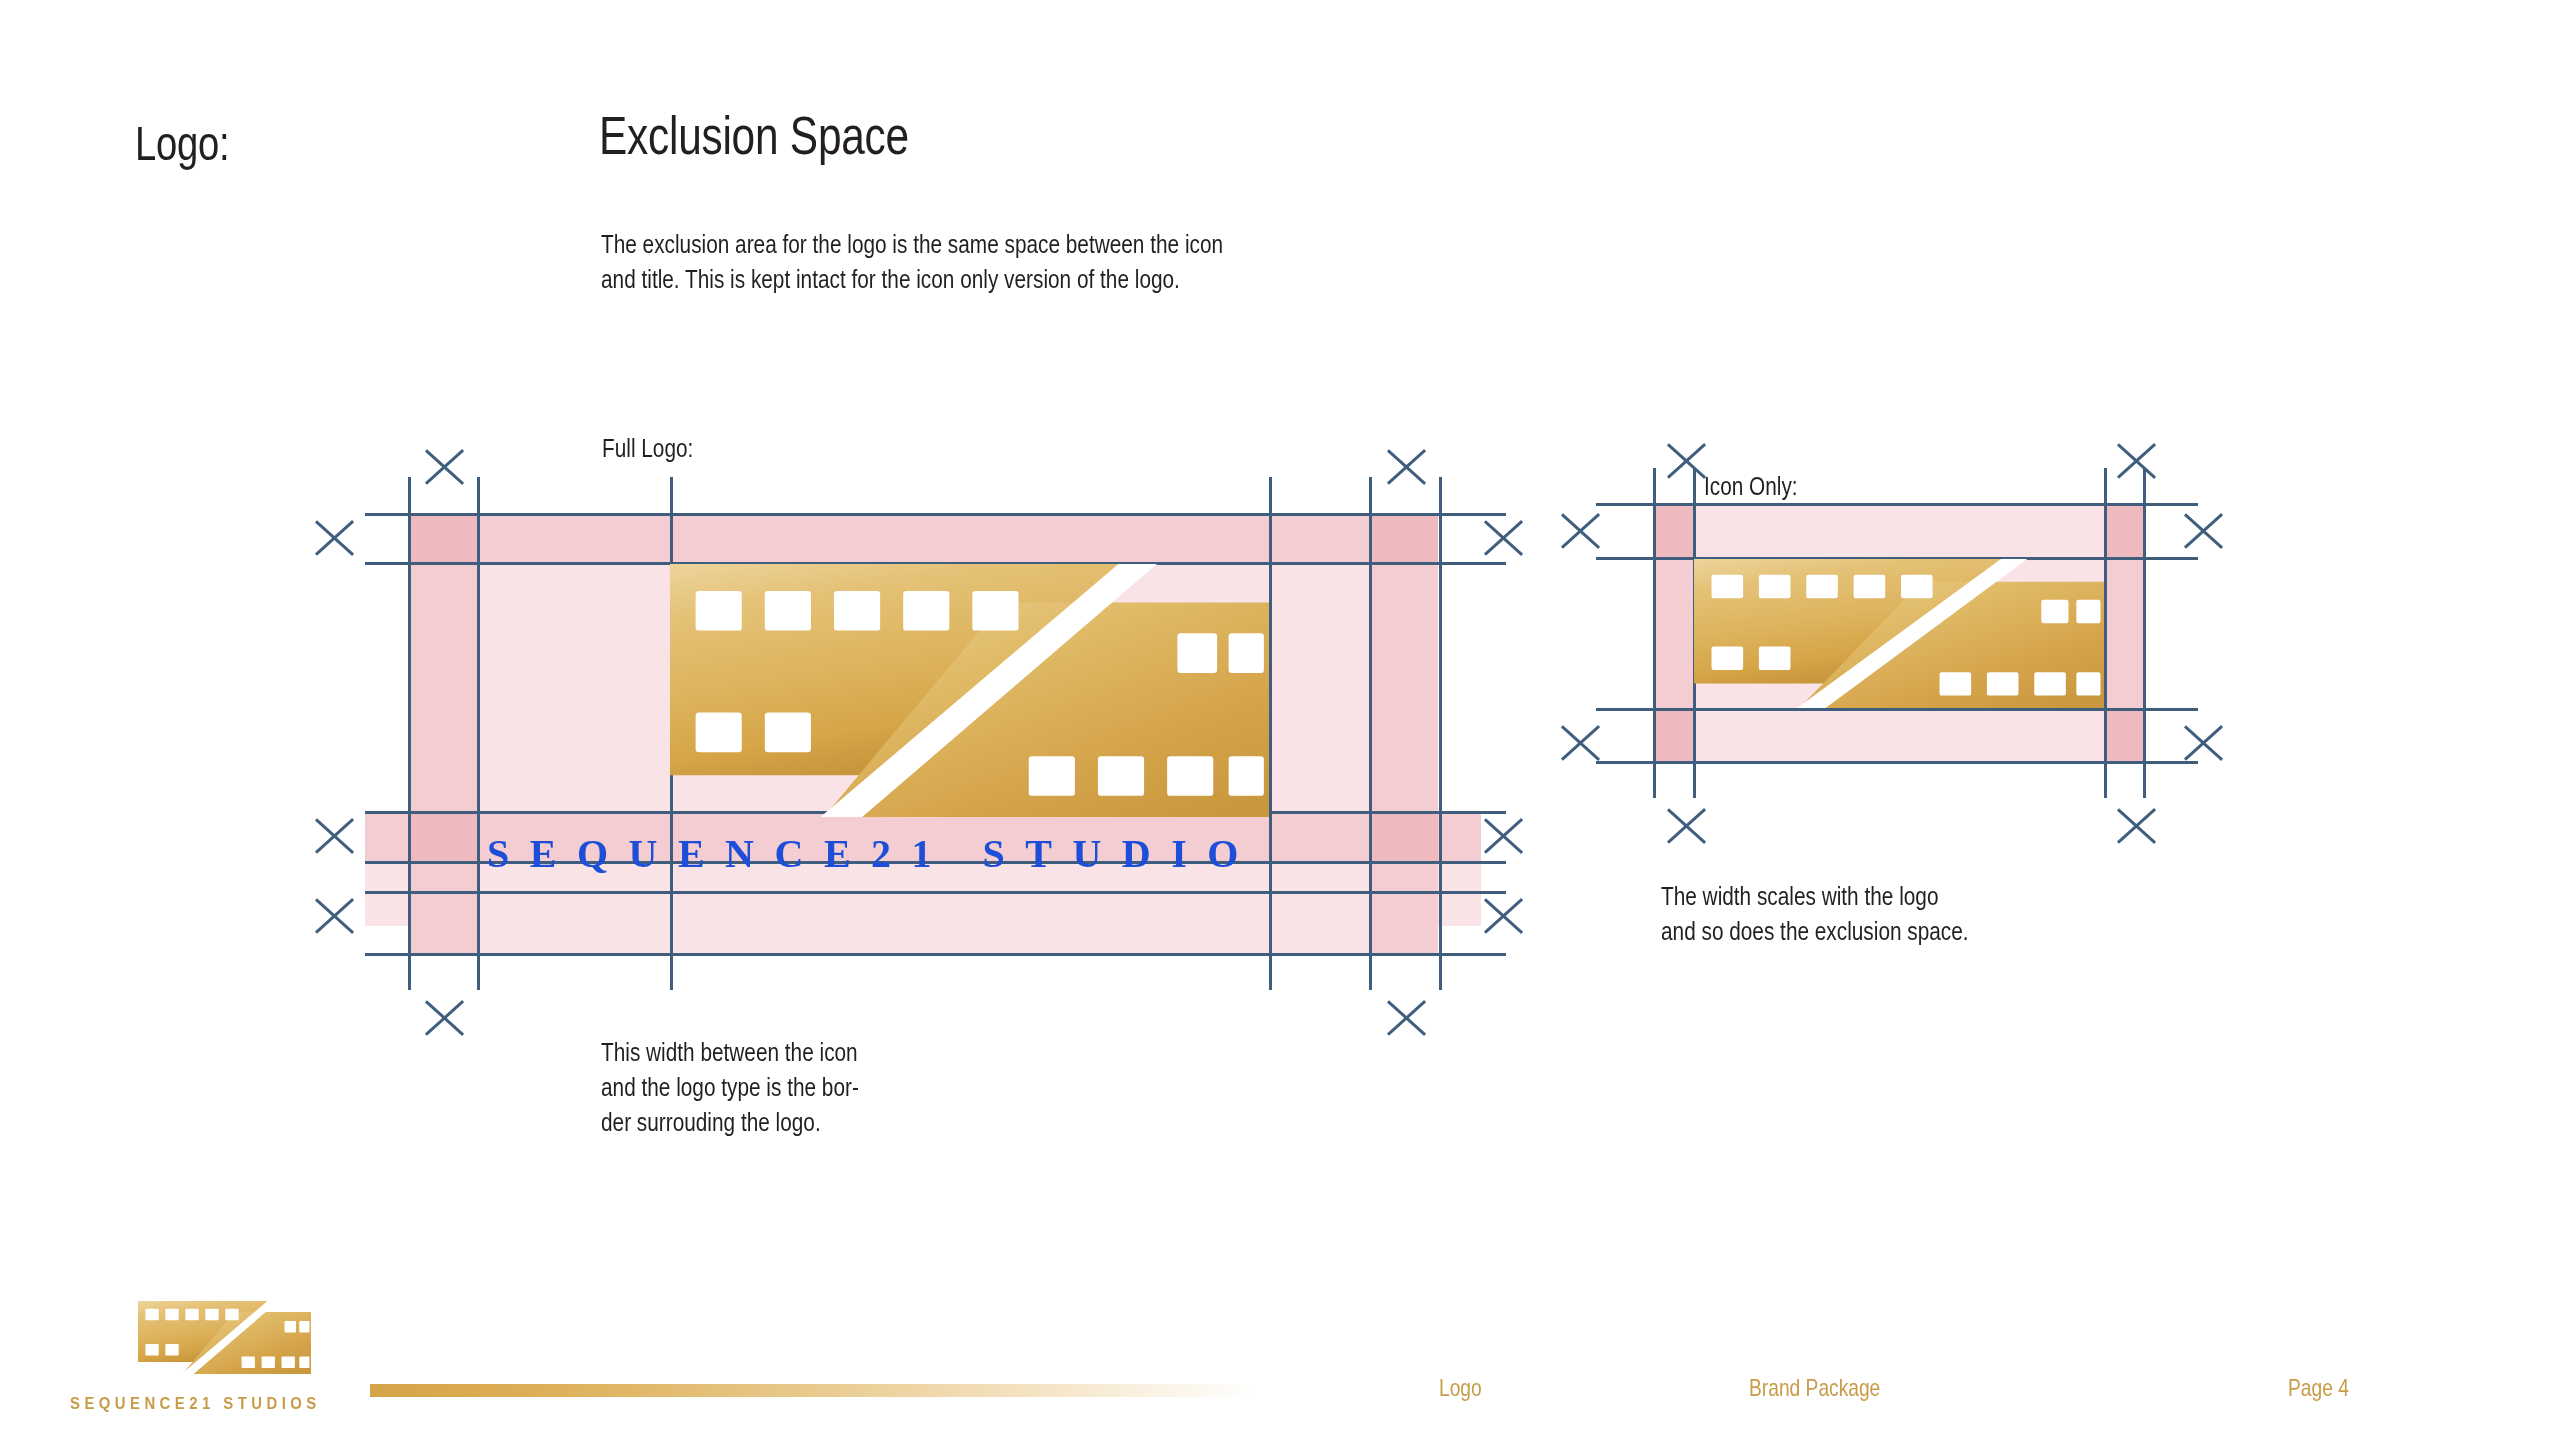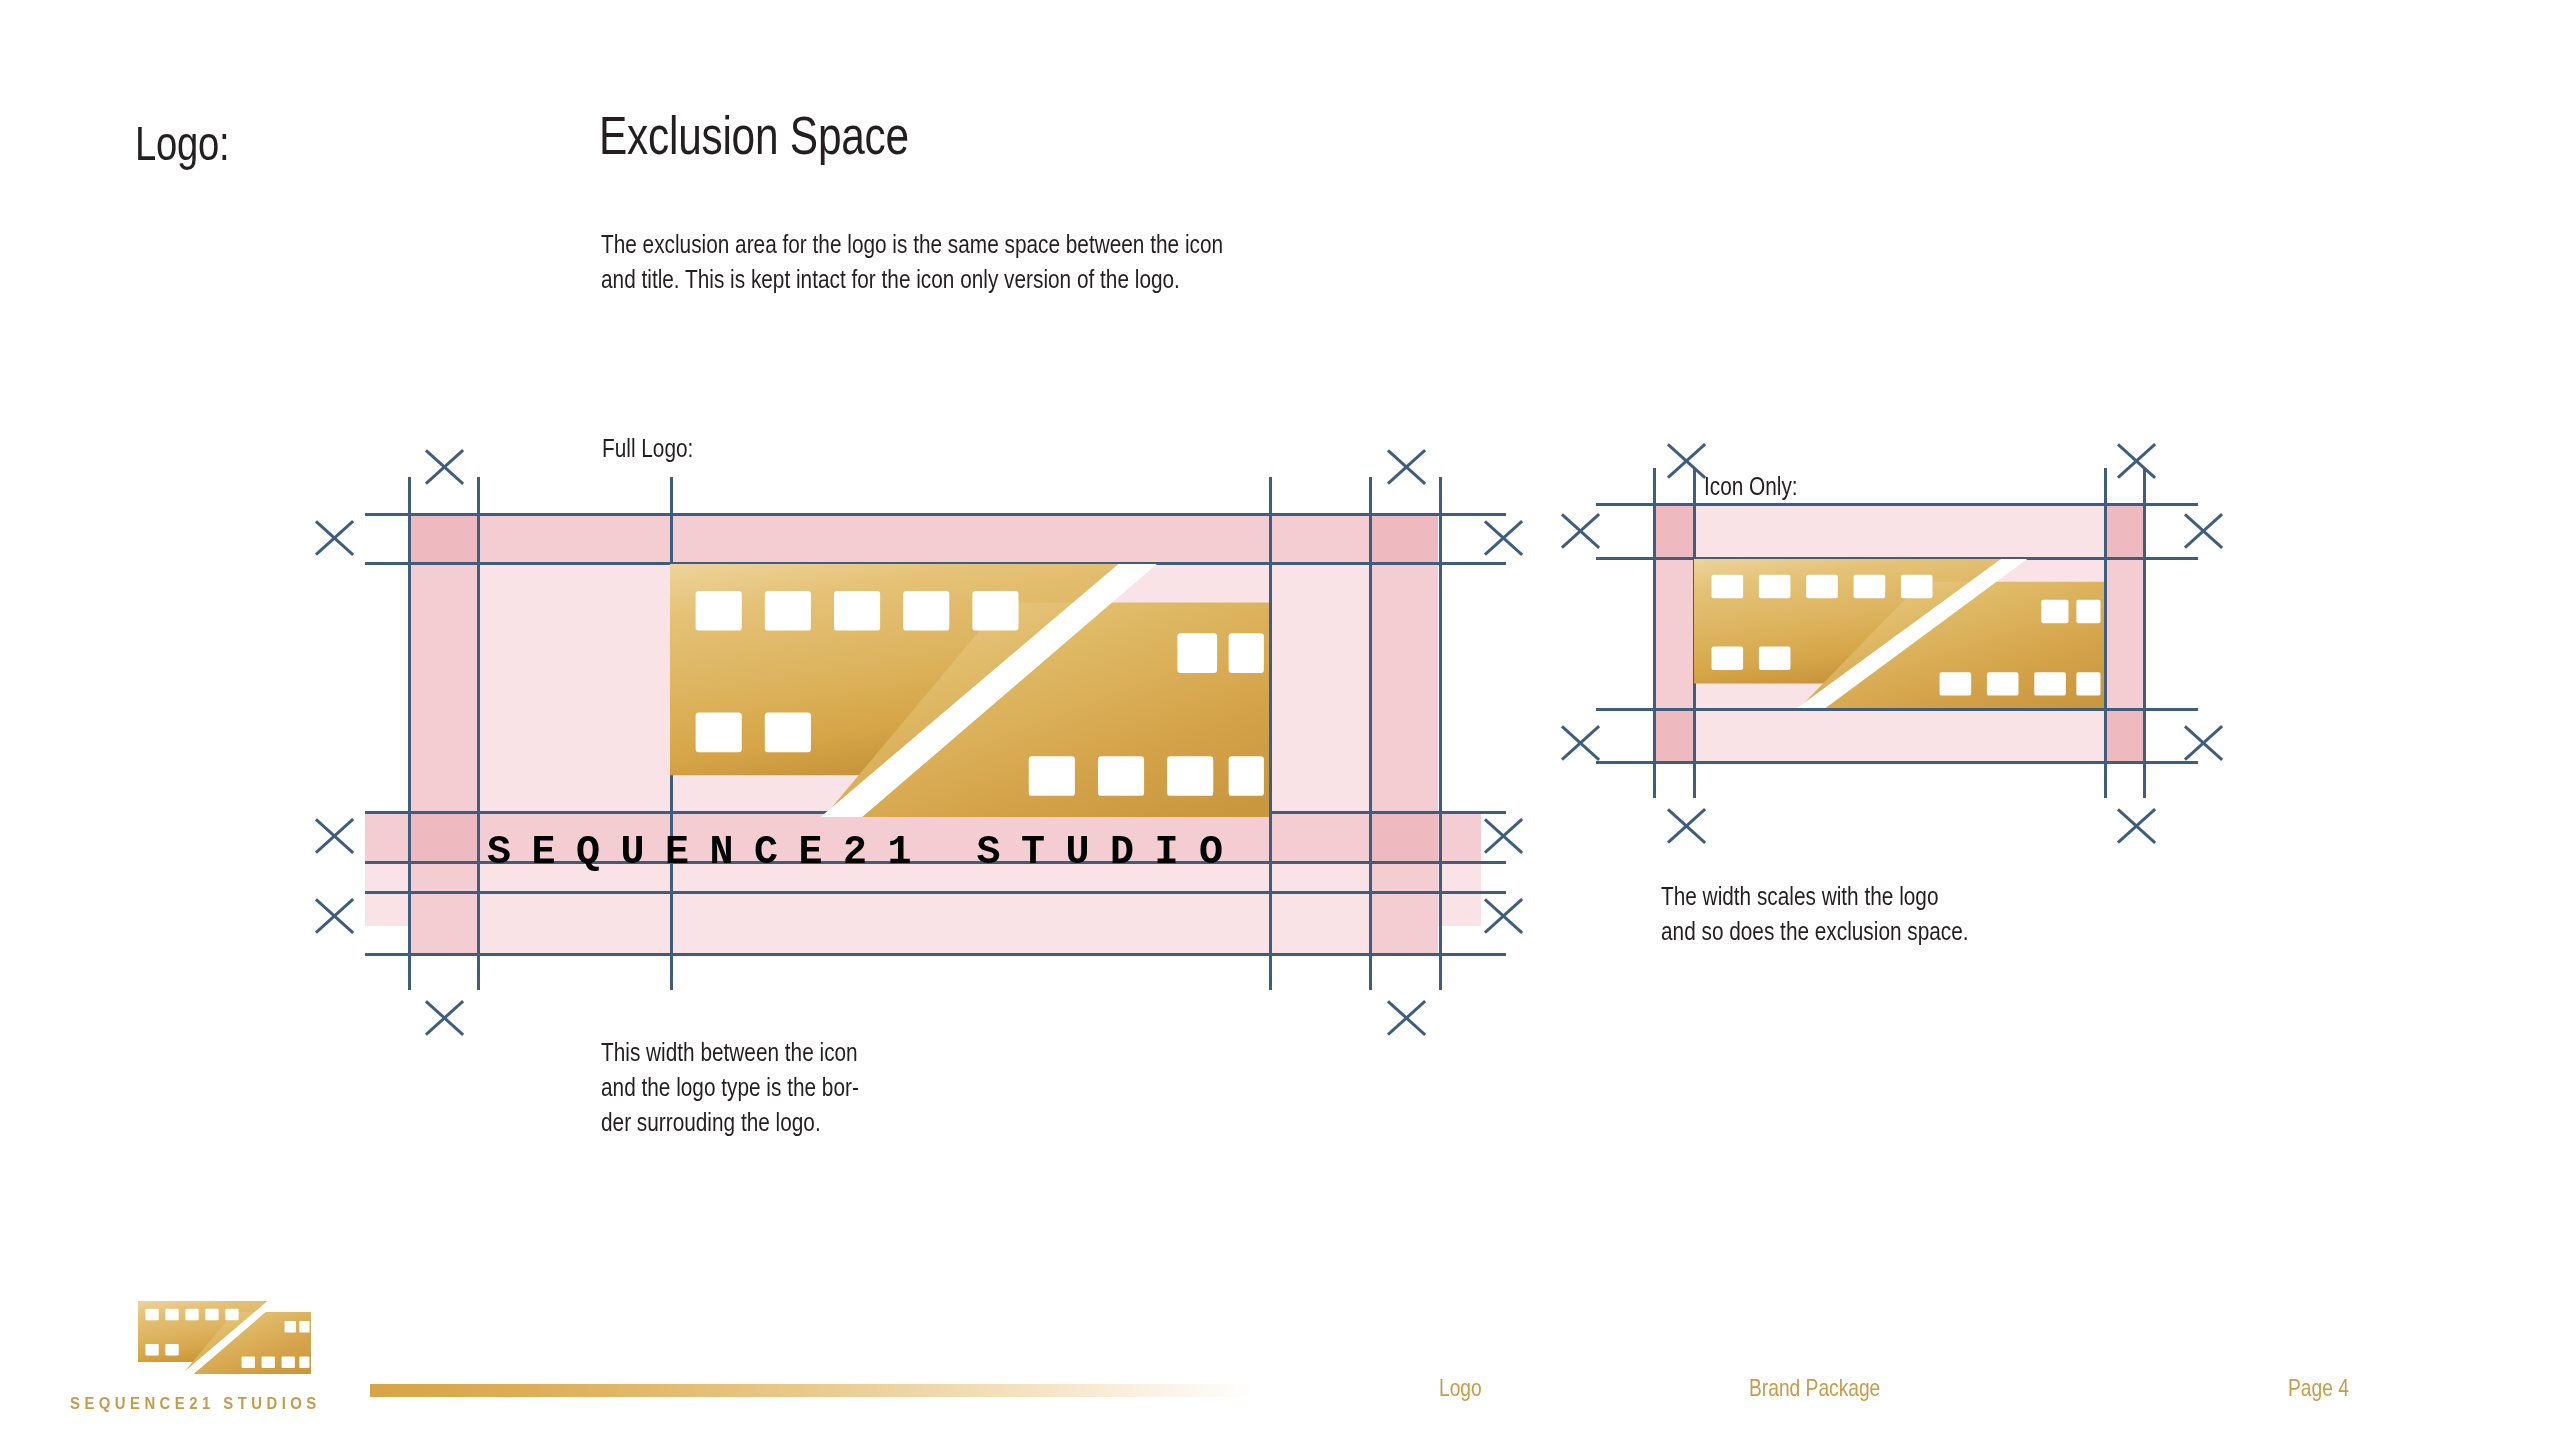--- a/index.html
+++ b/index.html
@@ -61,23 +61,23 @@
     transform:scaleX(.80);transform-origin:left top;
   }
 
   
   .filmicon{position:absolute;z-index:20;}
   .filmicon svg{display:block;width:100%;height:100%;}
 
   
   .wordmark{
     position:absolute;z-index:30;
-    font-family:Liberation Mono, monospace;
+    font-family:Liberation Serif, serif;
     font-weight:700;
-    color:#000000;
+    color:#1d4ed8;
     white-space:nowrap;
   }
 
   
   #footer-logo-icon{position:absolute;left:138px;top:1301px;width:173px;height:83px;z-index:5;}
   #footer-wordmark{
     position:absolute;left:70px;top:1395px;
     font-family:"Liberation Sans", sans-serif;
     font-weight:700;font-size:16px;letter-spacing:4.8px;
     color:#c89b48;white-space:nowrap;

